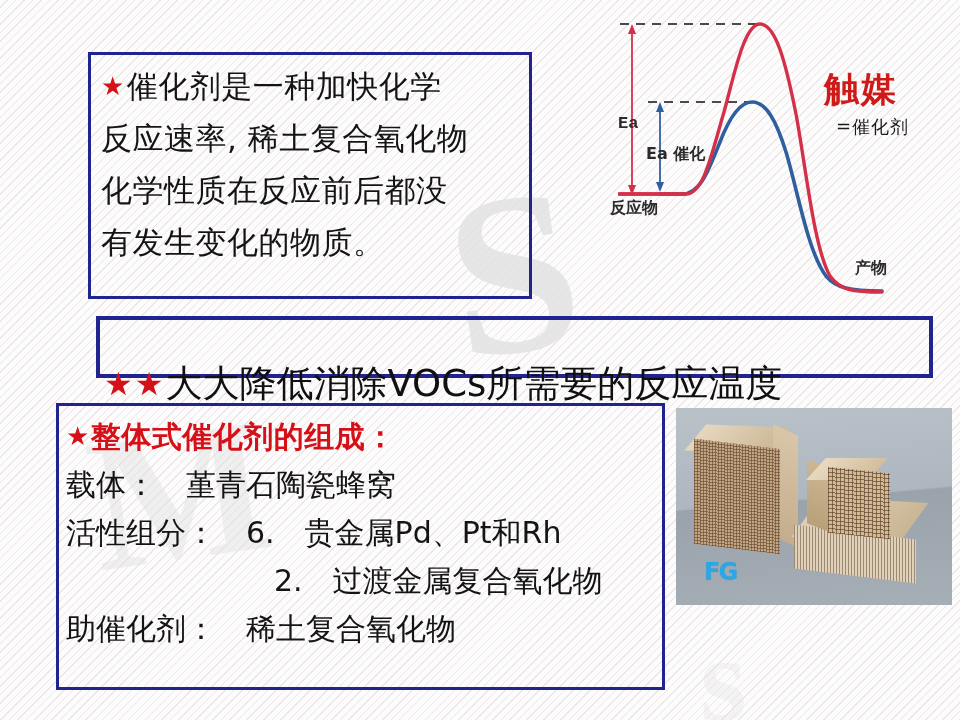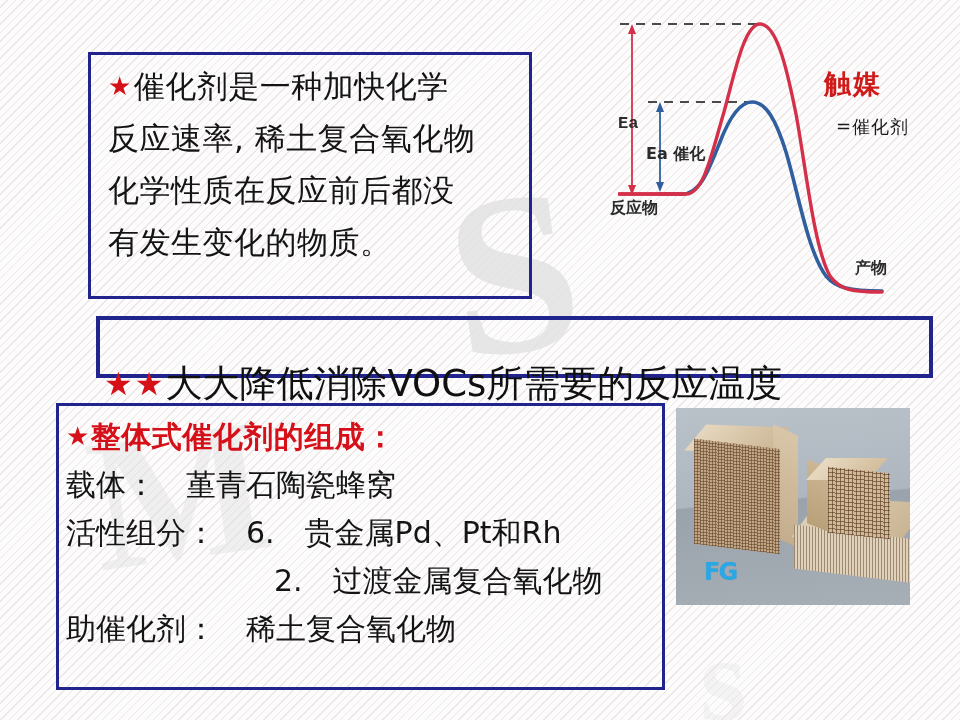--- a/index.html
+++ b/index.html
@@ -47,21 +47,20 @@
   #box-banner    { left:96px; top:316px; width:837px; height:62px; border-width:4px; }
   #box-composition{ left:56px; top:403px; width:609px; height:287px; }
 
   
   .cn{ font-family:"DejaVu Sans","Liberation Sans",sans-serif; color:#111; }
 
   #def-text{
     position:absolute;left:101px;top:60px;width:424px;
     font-size:31px;line-height:52px;color:#141414;
     letter-spacing:.5px;
-    margin-left:7px;
   }
   .star{ color:#d61018; }
   #def-text .star{ font-size:26px; vertical-align:2px; margin-right:2px;}
 
   #banner-text{
     position:absolute;left:104px;top:326px;width:822px;
     font-size:37px;line-height:44px;color:#101010;
     white-space:nowrap;letter-spacing:0px;font-weight:500;margin-top:36px;
   }
   #banner-text .star{ font-size:32px; vertical-align:1px; letter-spacing:2px;}
@@ -83,31 +82,31 @@
     color:#2b2b2b;font-weight:600;
   }
   #lbl-ea      { left:18px; top:112px;  font-size:17px;font-family:Liberation Mono, monospace; }
   #lbl-ea-cat  { left:46px; top:142px; font-size:16px; }
   #lbl-reactant{ left:10px; top:196px; font-size:16px; }
   #lbl-product { left:255px;top:256px; font-size:16px;text-align:right; }
 
   #label-cuimei{
     position:absolute;left:824px;top:66px;
     font-family:"DejaVu Serif","Liberation Serif",serif;
-    font-size:27px;font-weight:700;color:#cf1a1a;letter-spacing:2px;
+    font-size:35px;font-weight:700;color:#cf1a1a;letter-spacing:2px;
   }
   #label-equals{
     position:absolute;left:836px;top:115px;
     font-family:"DejaVu Serif","Liberation Serif",serif;
     font-size:18px;color:#1a1a1a;letter-spacing:1px;
   }
 
   
   #photo{
-    position:absolute;left:676px;top:408px;width:234px;height:197px;
+    position:absolute;left:676px;top:408px;width:276px;height:197px;
     background:linear-gradient(175deg,#b9c2c9 0%,#aeb7bf 46%,#9aa3ab 47%,#a6aeb6 100%);
     overflow:hidden;
   }
   .block{ position:absolute; }
   
   #blk1-face{
     left:18px;top:36px;width:86px;height:105px;
     background:
       repeating-linear-gradient(0deg,rgba(90,62,40,.55) 0 1px,rgba(0,0,0,0) 1px 3px),
       repeating-linear-gradient(90deg,rgba(90,62,40,.55) 0 1px,rgba(0,0,0,0) 1px 3px),

